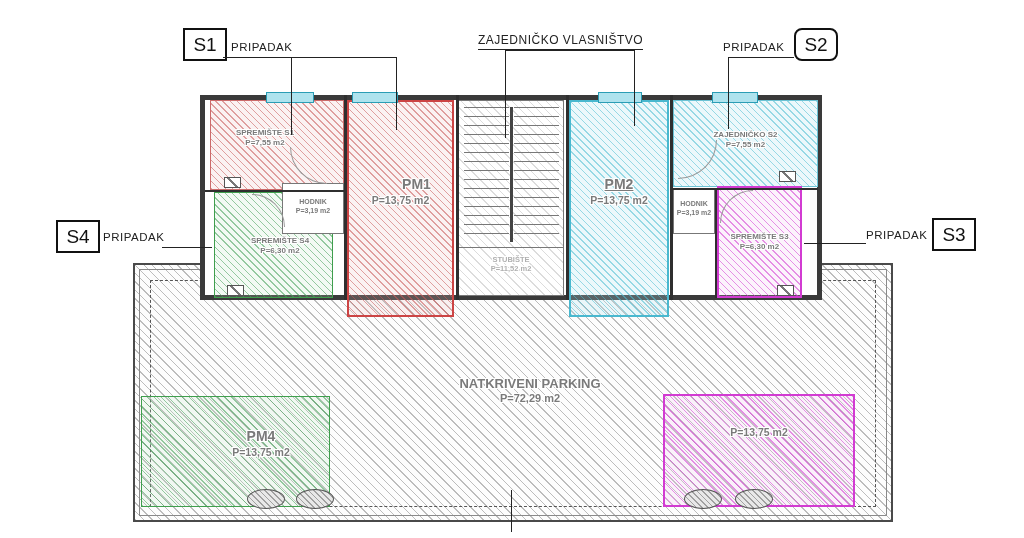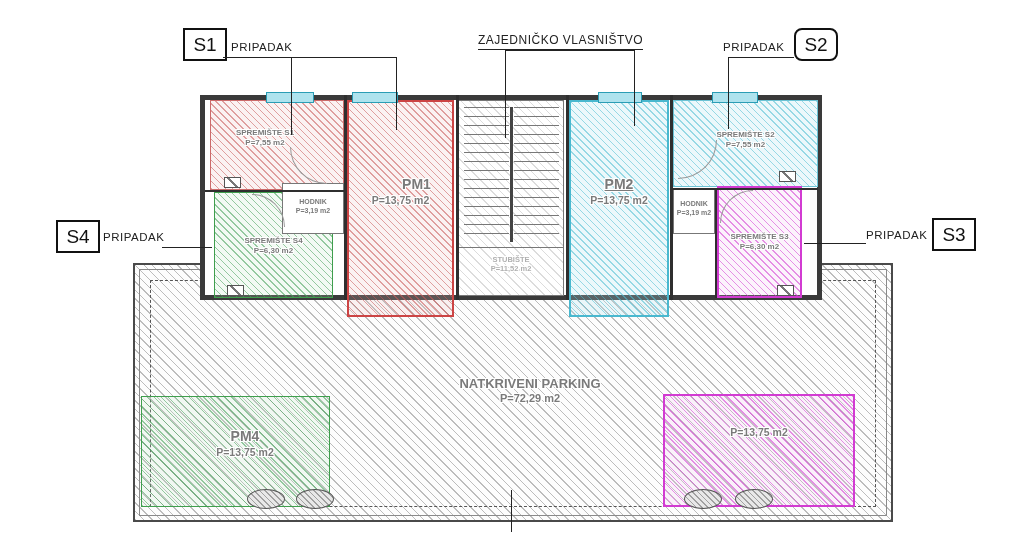--- a/index.html
+++ b/index.html
@@ -89,57 +89,57 @@
 
   <div class="win" style="left:266px;top:92px;width:46px;"></div>
   <div class="win" style="left:352px;top:92px;width:44px;"></div>
   <div class="win" style="left:598px;top:92px;width:42px;"></div>
   <div class="win" style="left:712px;top:92px;width:44px;"></div>
 
   <div class="room-label" style="left:210px;top:128px;width:110px;font-size:8px;">
     <span class="nm">SPREMIŠTE S1</span>
       <span class="ar">P=7,55 m2</span>
   </div>
-  <div class="room-label" style="left:214px;top:236px;width:119px;font-size:8px;">
+  <div class="room-label" style="left:214px;top:236px;width:132px;font-size:8px;">
     <span class="nm">SPREMIŠTE S4</span>
       <span class="ar">P=6,30 m2</span>
   </div>
   <div class="room-label" style="left:282px;top:198px;width:62px;font-size:7px;">
     <span class="nm">HODNIK</span>
       <span class="ar">P=3,19 m2</span>
   </div>
   <div class="room-label" style="left:347px;top:176px;width:107px;">
     <span class="nm" style="font-size:14px;padding-left:32px;">PM1</span>
     <span class="ar" style="font-size:10.5px;">P=13,75 m2</span>
   </div>
   <div class="room-label" style="left:458px;top:255px;width:106px;font-size:7.5px;color:#b0b0b0;">
     <span class="nm">STUBIŠTE</span>
       <span class="ar">P=11,52 m2</span>
   </div>
   <div class="room-label" style="left:569px;top:176px;width:100px;">
     <span class="nm" style="font-size:14px;text-decoration:underline;">PM2</span>
     <span class="ar" style="font-size:10.5px;">P=13,75 m2</span>
   </div>
   <div class="room-label" style="left:673px;top:130px;width:145px;font-size:8px;">
-    <span class="nm">SPREMIŠTE S2</span>
+    <span class="nm">ZAJEDNIČKO S2</span>
       <span class="ar">P=7,55 m2</span>
   </div>
   <div class="room-label" style="left:671px;top:200px;width:46px;font-size:7px;">
     <span class="nm">HODNIK</span>
       <span class="ar">P=3,19 m2</span>
   </div>
   <div class="room-label" style="left:717px;top:232px;width:85px;font-size:8px;">
     <span class="nm">SPREMIŠTE S3</span>
       <span class="ar">P=6,30 m2</span>
   </div>
   <div class="room-label" style="left:380px;top:376px;width:300px;">
     <span class="nm" style="font-size:13px;">NATKRIVENI PARKING</span>
     <span class="ar" style="font-size:11px;">P=72,29 m2</span>
   </div>
-  <div class="room-label" style="left:141px;top:428px;width:208px;">
+  <div class="room-label" style="left:157px;top:428px;width:208px;">
     <span class="nm" style="font-size:14px;">PM4</span>
     <span class="ar" style="font-size:10.5px;">P=13,75 m2</span>
   </div>
   <div class="room-label" style="left:663px;top:426px;width:192px;">
     <span class="ar" style="font-size:10.5px;">P=13,75 m2</span>
   </div>
 
   <div class="tag" style="left:183px;top:28px;width:40px;height:29px;">
     <span>S1</span>
   </div>

